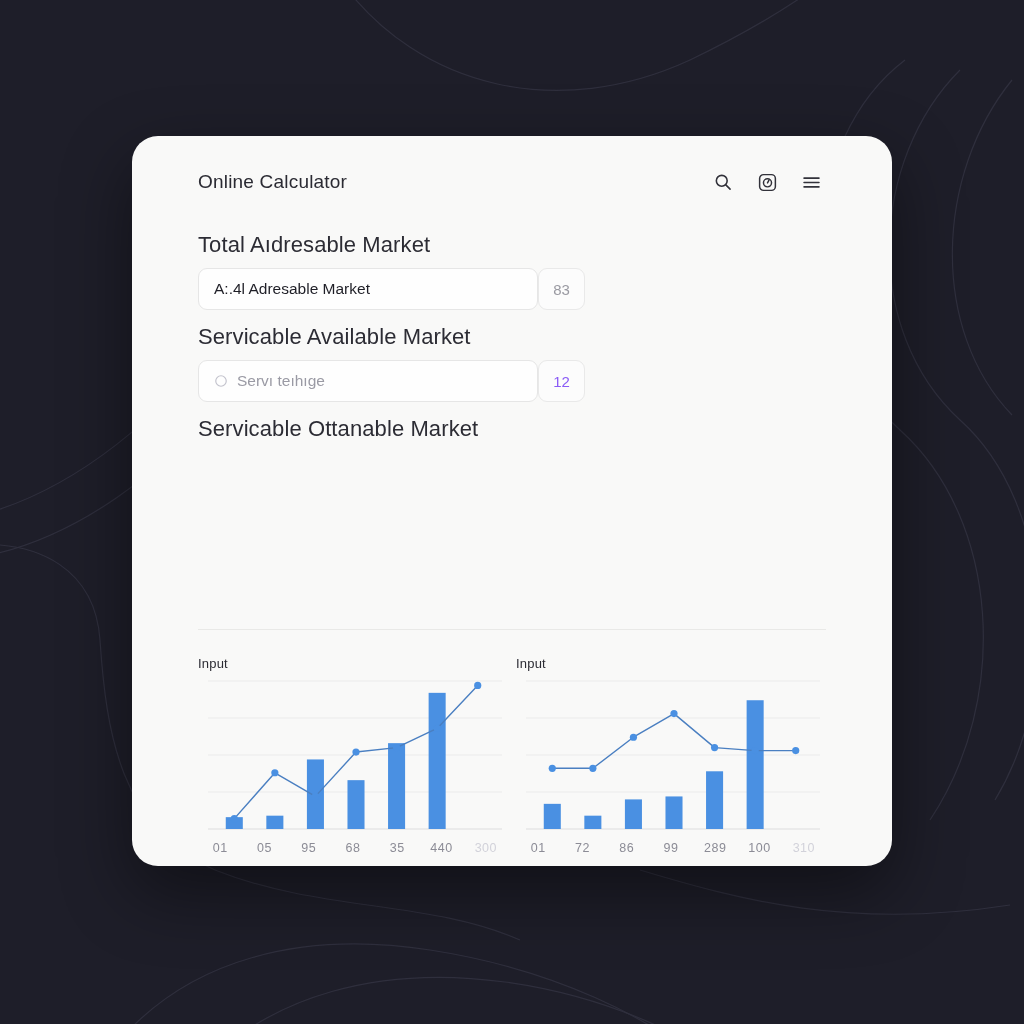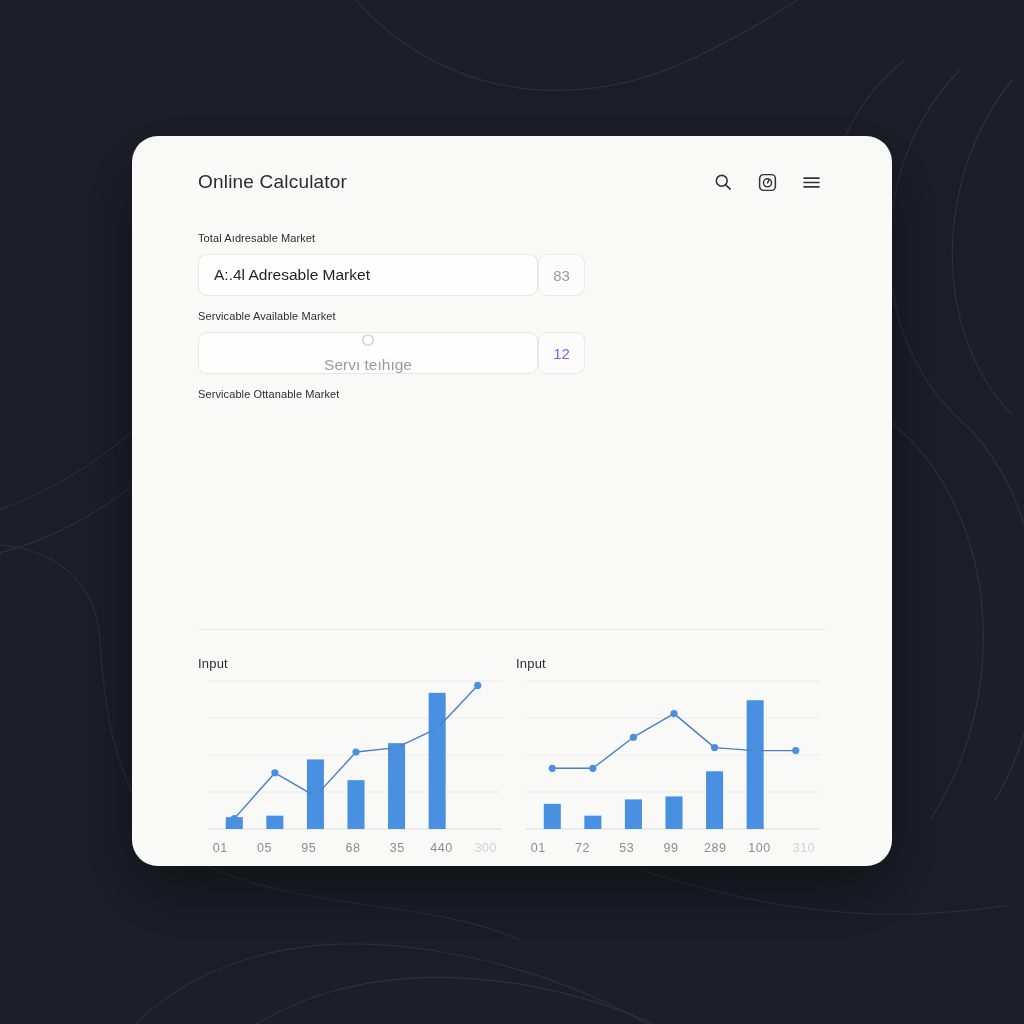--- a/index.html
+++ b/index.html
@@ -58,21 +58,21 @@
     color: #32323a;
   }
 
   
   #form-region {
     position: absolute;
     left: 66px; top: 96px;
     width: 630px;
   }
   .field-label {
-    font-size: 11px;
+    font-size: 22px;
     color: #2c2c34;
     letter-spacing: .1px;
     margin-bottom: 10px;
     white-space: nowrap;
   }
   .field-row {
     display: flex;
     align-items: stretch;
     margin-bottom: 14px;
   }
@@ -84,21 +84,21 @@
     border-radius: 9px;
     display: flex;
     align-items: center;
     gap: 9px;
     padding: 0 15px;
     font-size: 15.5px;
     color: #1f1f27;
     overflow: hidden;
     white-space: nowrap;
   }
-  .field-input.placeholder-style { color: #b4b4be; flex-direction: column; }
+  .field-input.placeholder-style { color: #b4b4be; }
   .input-leading-icon { flex: 0 0 auto; display:flex; color:#c2c2cc; }
   .field-text { overflow: hidden; text-overflow: clip; white-space: nowrap; }
   .field-text.faded { color: #9a9aa4; }
   .field-stepper {
     width: 47px; height: 42px;
     background: #fcfcfc;
     border: 1px solid #e9e9e9;
     border-radius: 9px;
     display: flex; align-items: center; justify-content: center;
     font-size: 15px;
@@ -282,21 +282,21 @@
           <circle cx="76.85714285714286" cy="91.32" r="3.6" fill="#4a90e2"></circle>
           <circle cx="117.42857142857142" cy="60.239999999999995" r="3.6" fill="#4a90e2"></circle>
           <circle cx="158" cy="36.56" r="3.6" fill="#4a90e2"></circle>
           <circle cx="198.57142857142856" cy="70.6" r="3.6" fill="#4a90e2"></circle>
           <circle cx="239.1428571428571" cy="73.56" r="3.6" fill="#4a90e2"></circle>
           <circle cx="279.7142857142857" cy="73.56" r="3.6" fill="#4a90e2"></circle>
         </svg>
       <div class="chart-xaxis" id="xaxis-right">
           <div class="xtick">01</div>
           <div class="xtick">72</div>
-          <div class="xtick">53</div>
+          <div class="xtick">86</div>
           <div class="xtick">99</div>
           <div class="xtick">289</div>
           <div class="xtick">100</div>
           <div class="xtick ghost">310</div>
         </div>
     </div>
 
   </div>
 
 </div>

